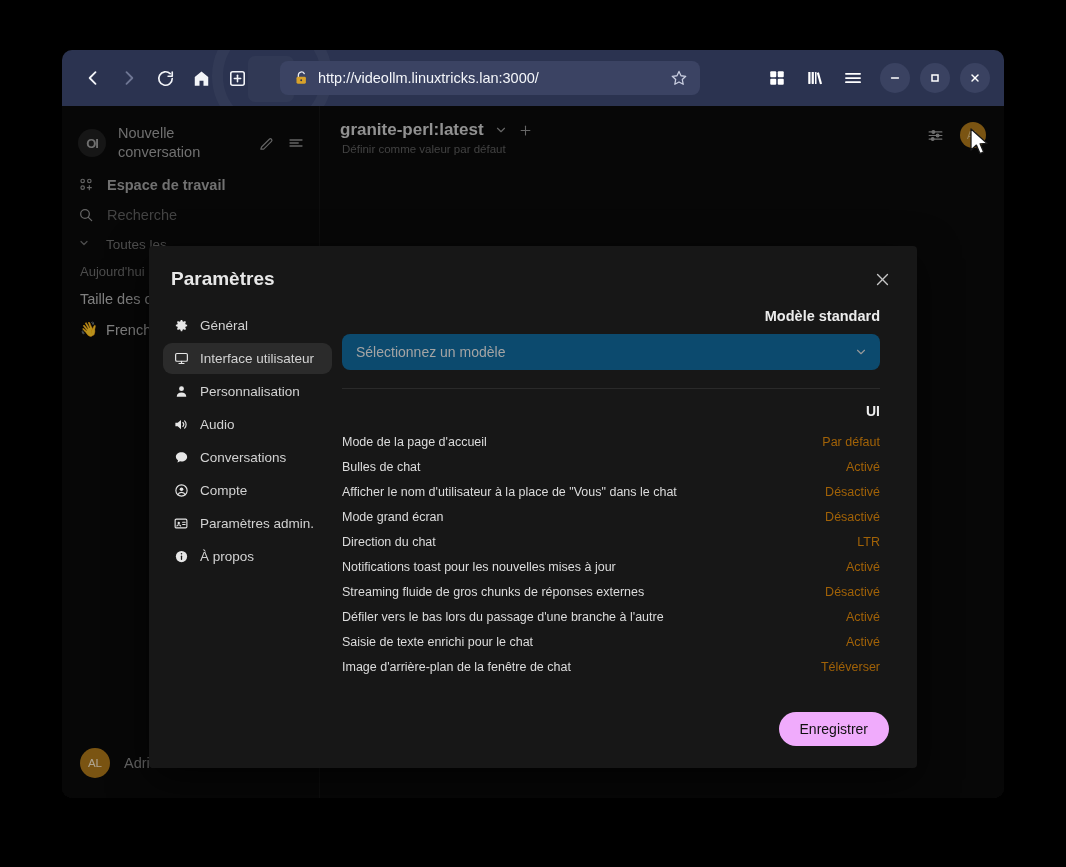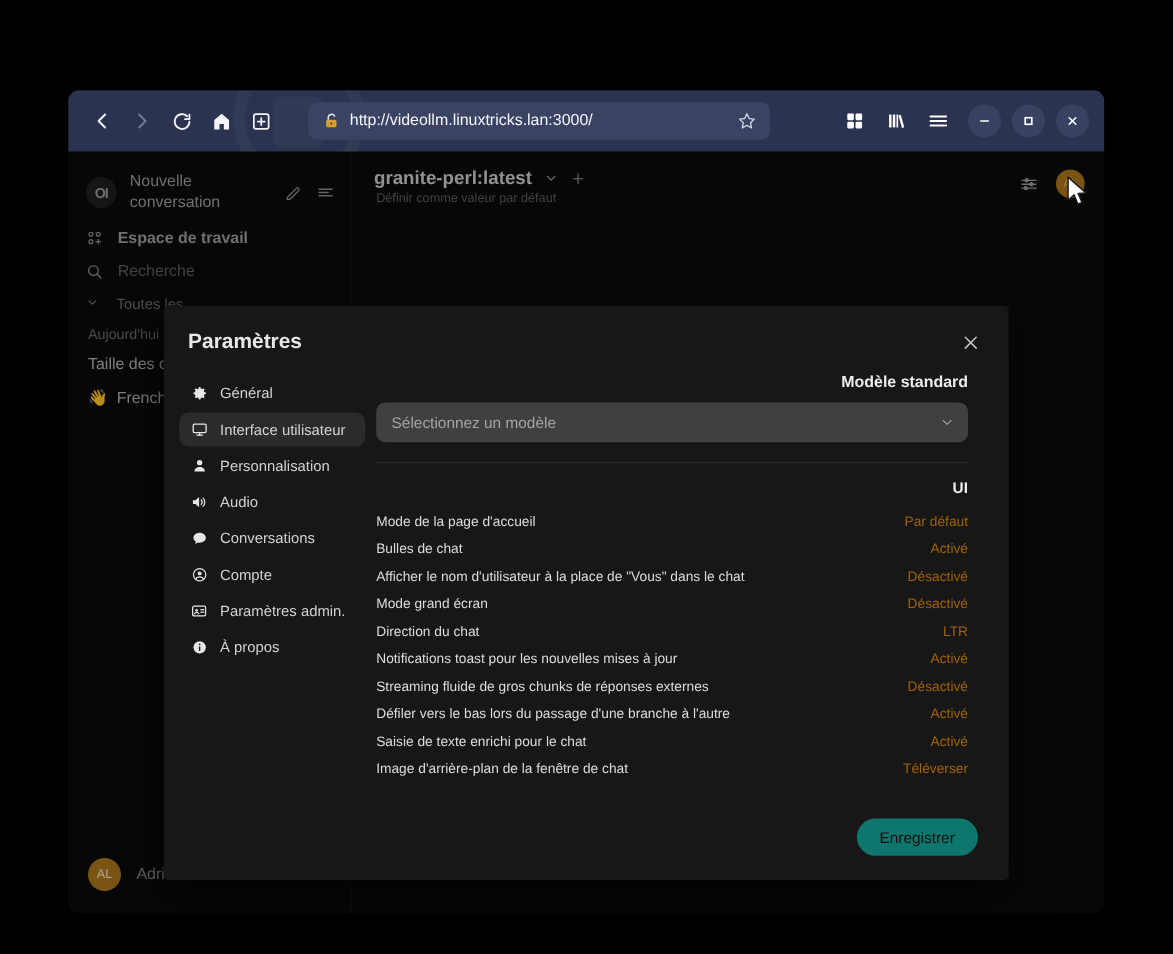--- a/index.html
+++ b/index.html
@@ -3,21 +3,21 @@
 <meta charset="utf-8">
 <style>
   * { box-sizing: border-box; margin: 0; padding: 0; }
   html, body {
     width: 1066px; height: 867px;
     background: #000000;
     font-family: "Liberation Sans", sans-serif;
     overflow: hidden;
   }
 
-  #root { position: relative; width: 1066px; height: 726px; background: #000; margin-top: 32px; }
+  #root { position: relative; width: 1066px; height: 726px; background: #000; }
 
   
   .browser-window {
     position: absolute; left: 62px; top: 50px;
     width: 942px; height: 748px;
     border-radius: 10px;
     overflow: hidden;
     background: #0d0d0d;
   }
 
@@ -201,42 +201,42 @@
   .nav-item.active { background: #2b2b2b; }
   .nav-item .ic { color: #e6e6e6; display: flex; flex: none; width: 16px; justify-content:center; }
 
   .modal-pane {
     flex: 1; min-width: 0;
     padding: 12px 37px 0 0;
     display: flex; flex-direction: column; text-align: right;
   }
   .pane-h { color: #ececec; font-size: 14.5px; font-weight: 700; margin-bottom: 10px; }
   .select {
-    height: 36px; background: #404040; border-radius: 8px;
+    height: 36px; background: #0c4a6e; border-radius: 8px;
     display: flex; align-items: center; padding: 0 12px 0 14px;
     color: #a4a4a4; font-size: 14px;
   }
   .select .chev2 { margin-left: auto; color: #9a9a9a; display: flex; }
   .divider { height: 1px; background: #2a2a2a; margin: 18px 0 14px 0; }
   .section-label { color: #ededed; font-size: 14px; font-weight: 700; margin-bottom: 10px; }
 
   .opt-row {
     display: flex; align-items: center;
     padding: 5.5px 0;
     font-size: 12.5px;
   }
   .opt-name { color: #dcdcdc; }
   .opt-val { margin-left: auto; color: #a16207; }
 
   .modal-foot {
     display: flex; justify-content: flex-end;
     padding: 14px 28px 22px 0;
   }
   .save-btn {
-    background: #0f766e; color: #101010;
+    background: #f0abfc; color: #101010;
     border: none; border-radius: 999px;
     padding: 9px 21px; font-size: 14px;
     font-family: "Liberation Sans", sans-serif;
   }
 
   
   .cursor { position: absolute; left: 969px; top: 128px; z-index: 50; }
 </style>
 </head>
 <body>

